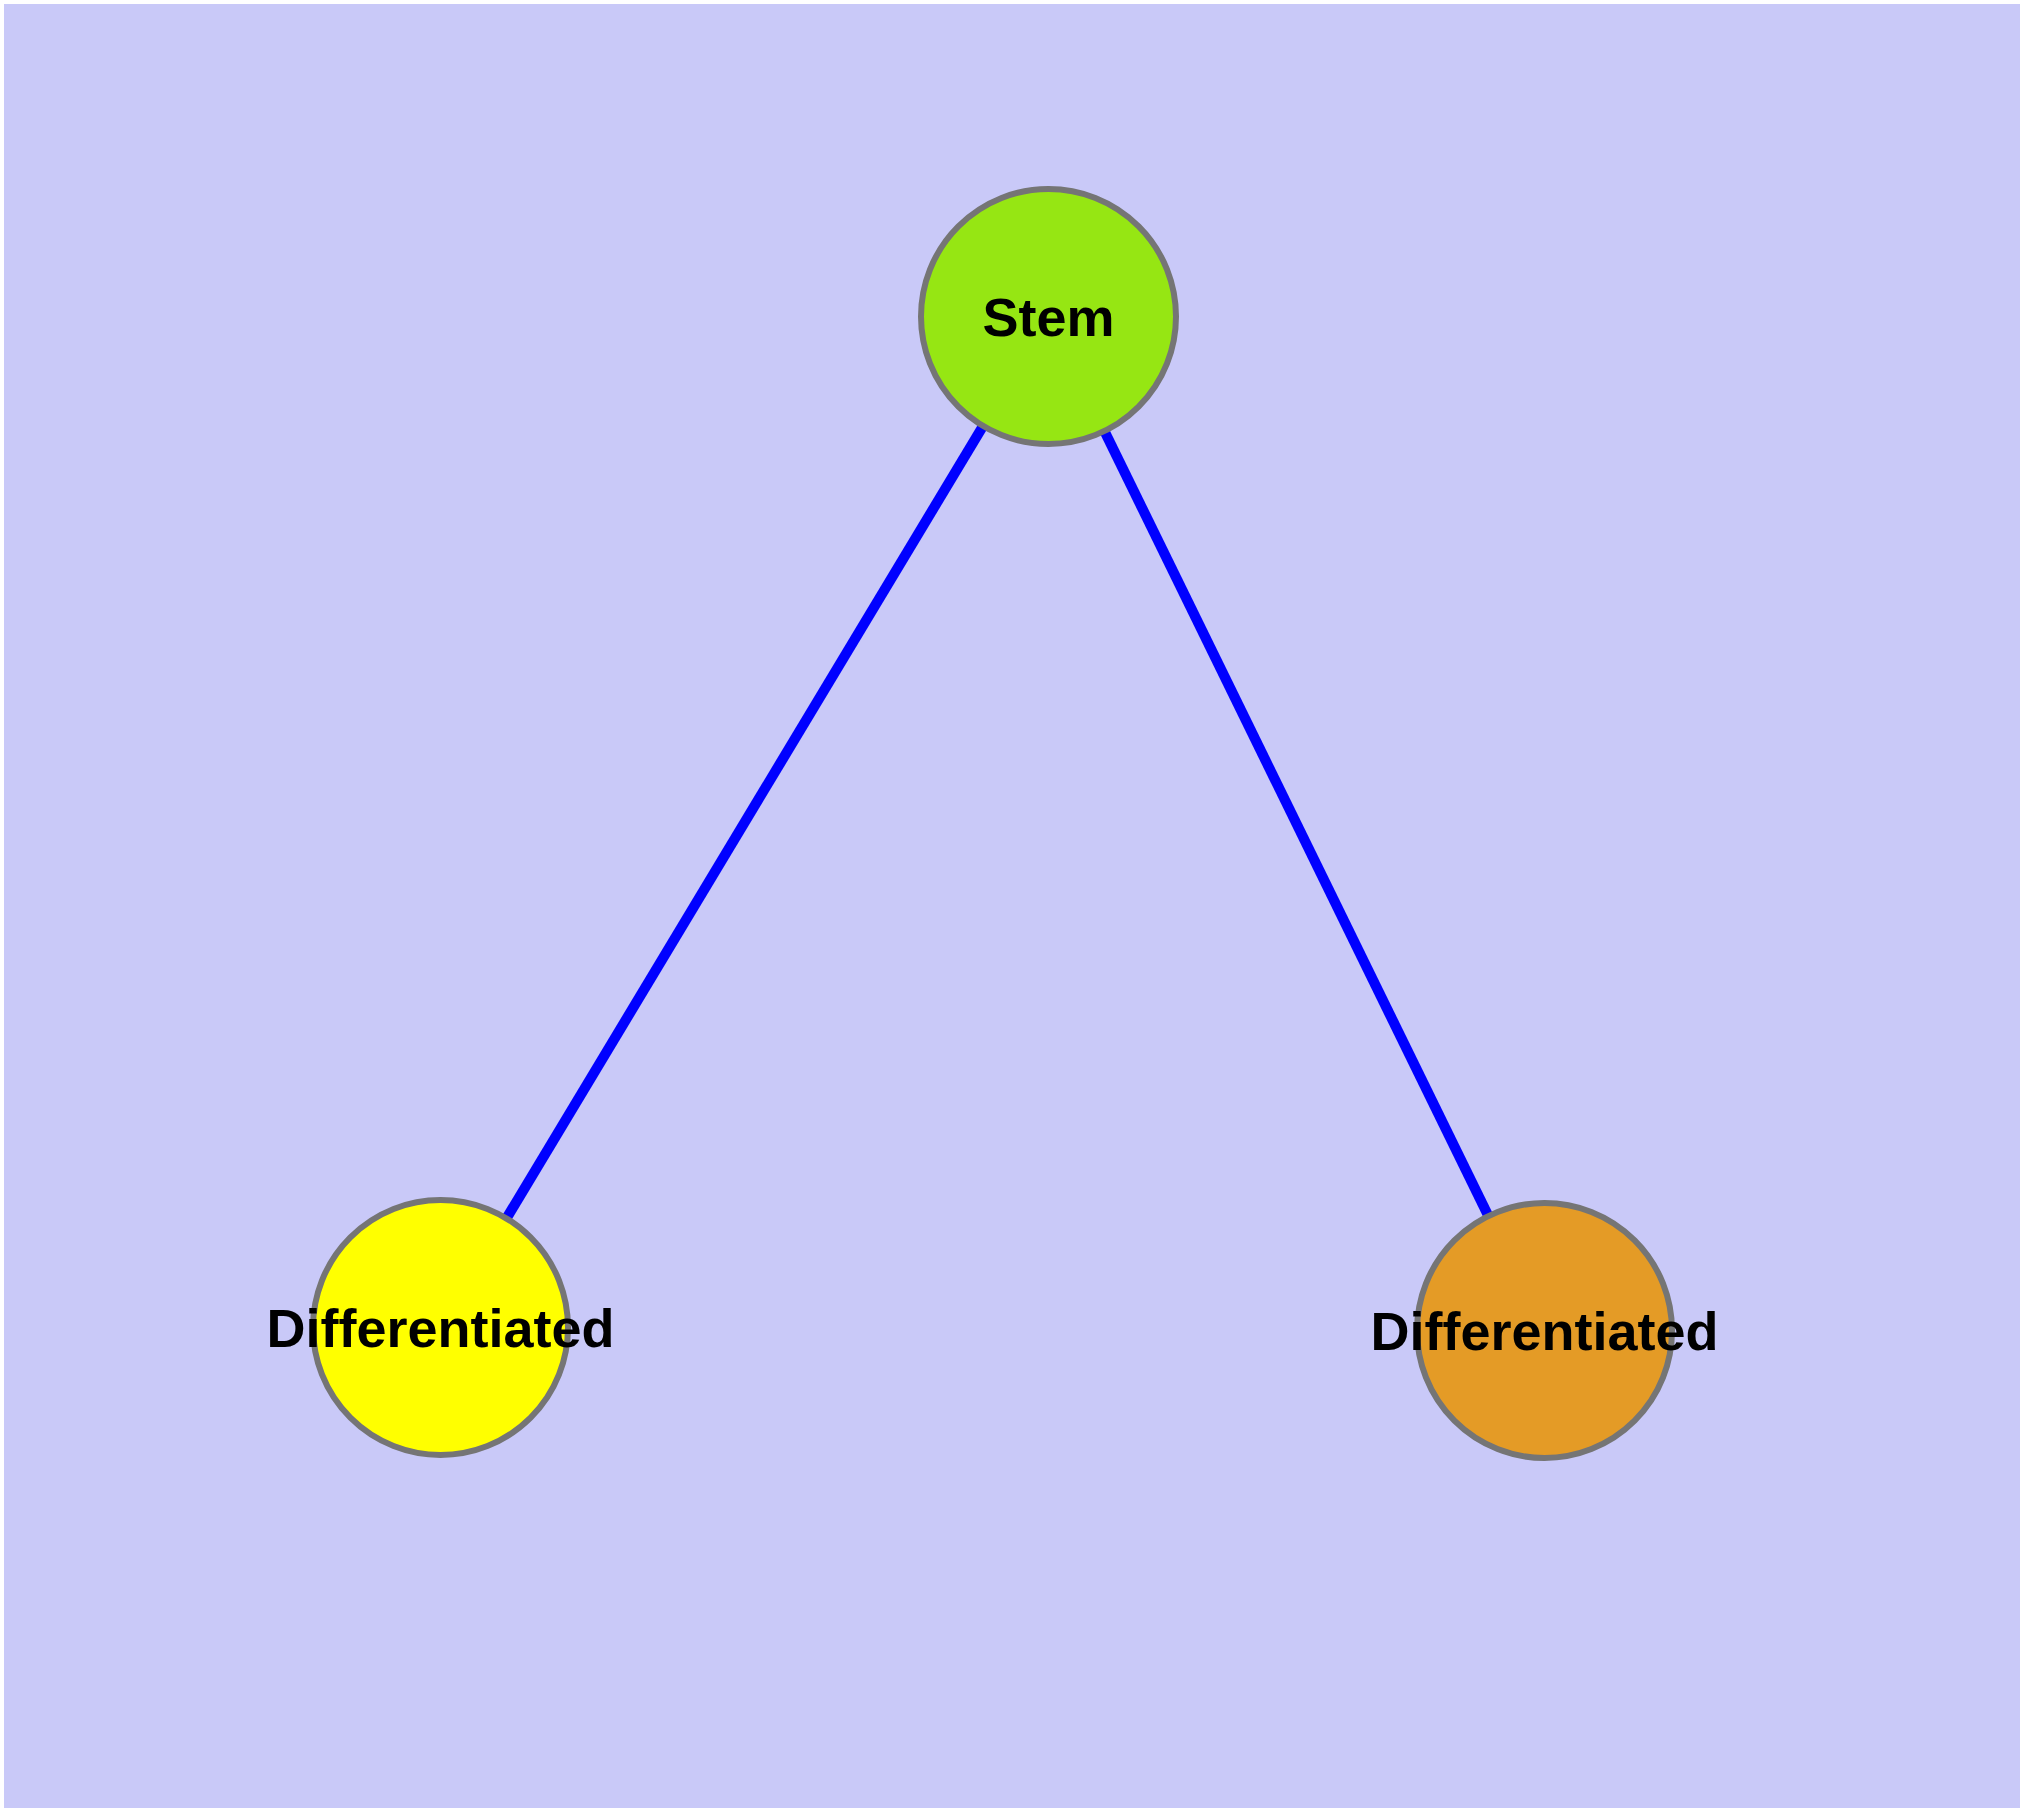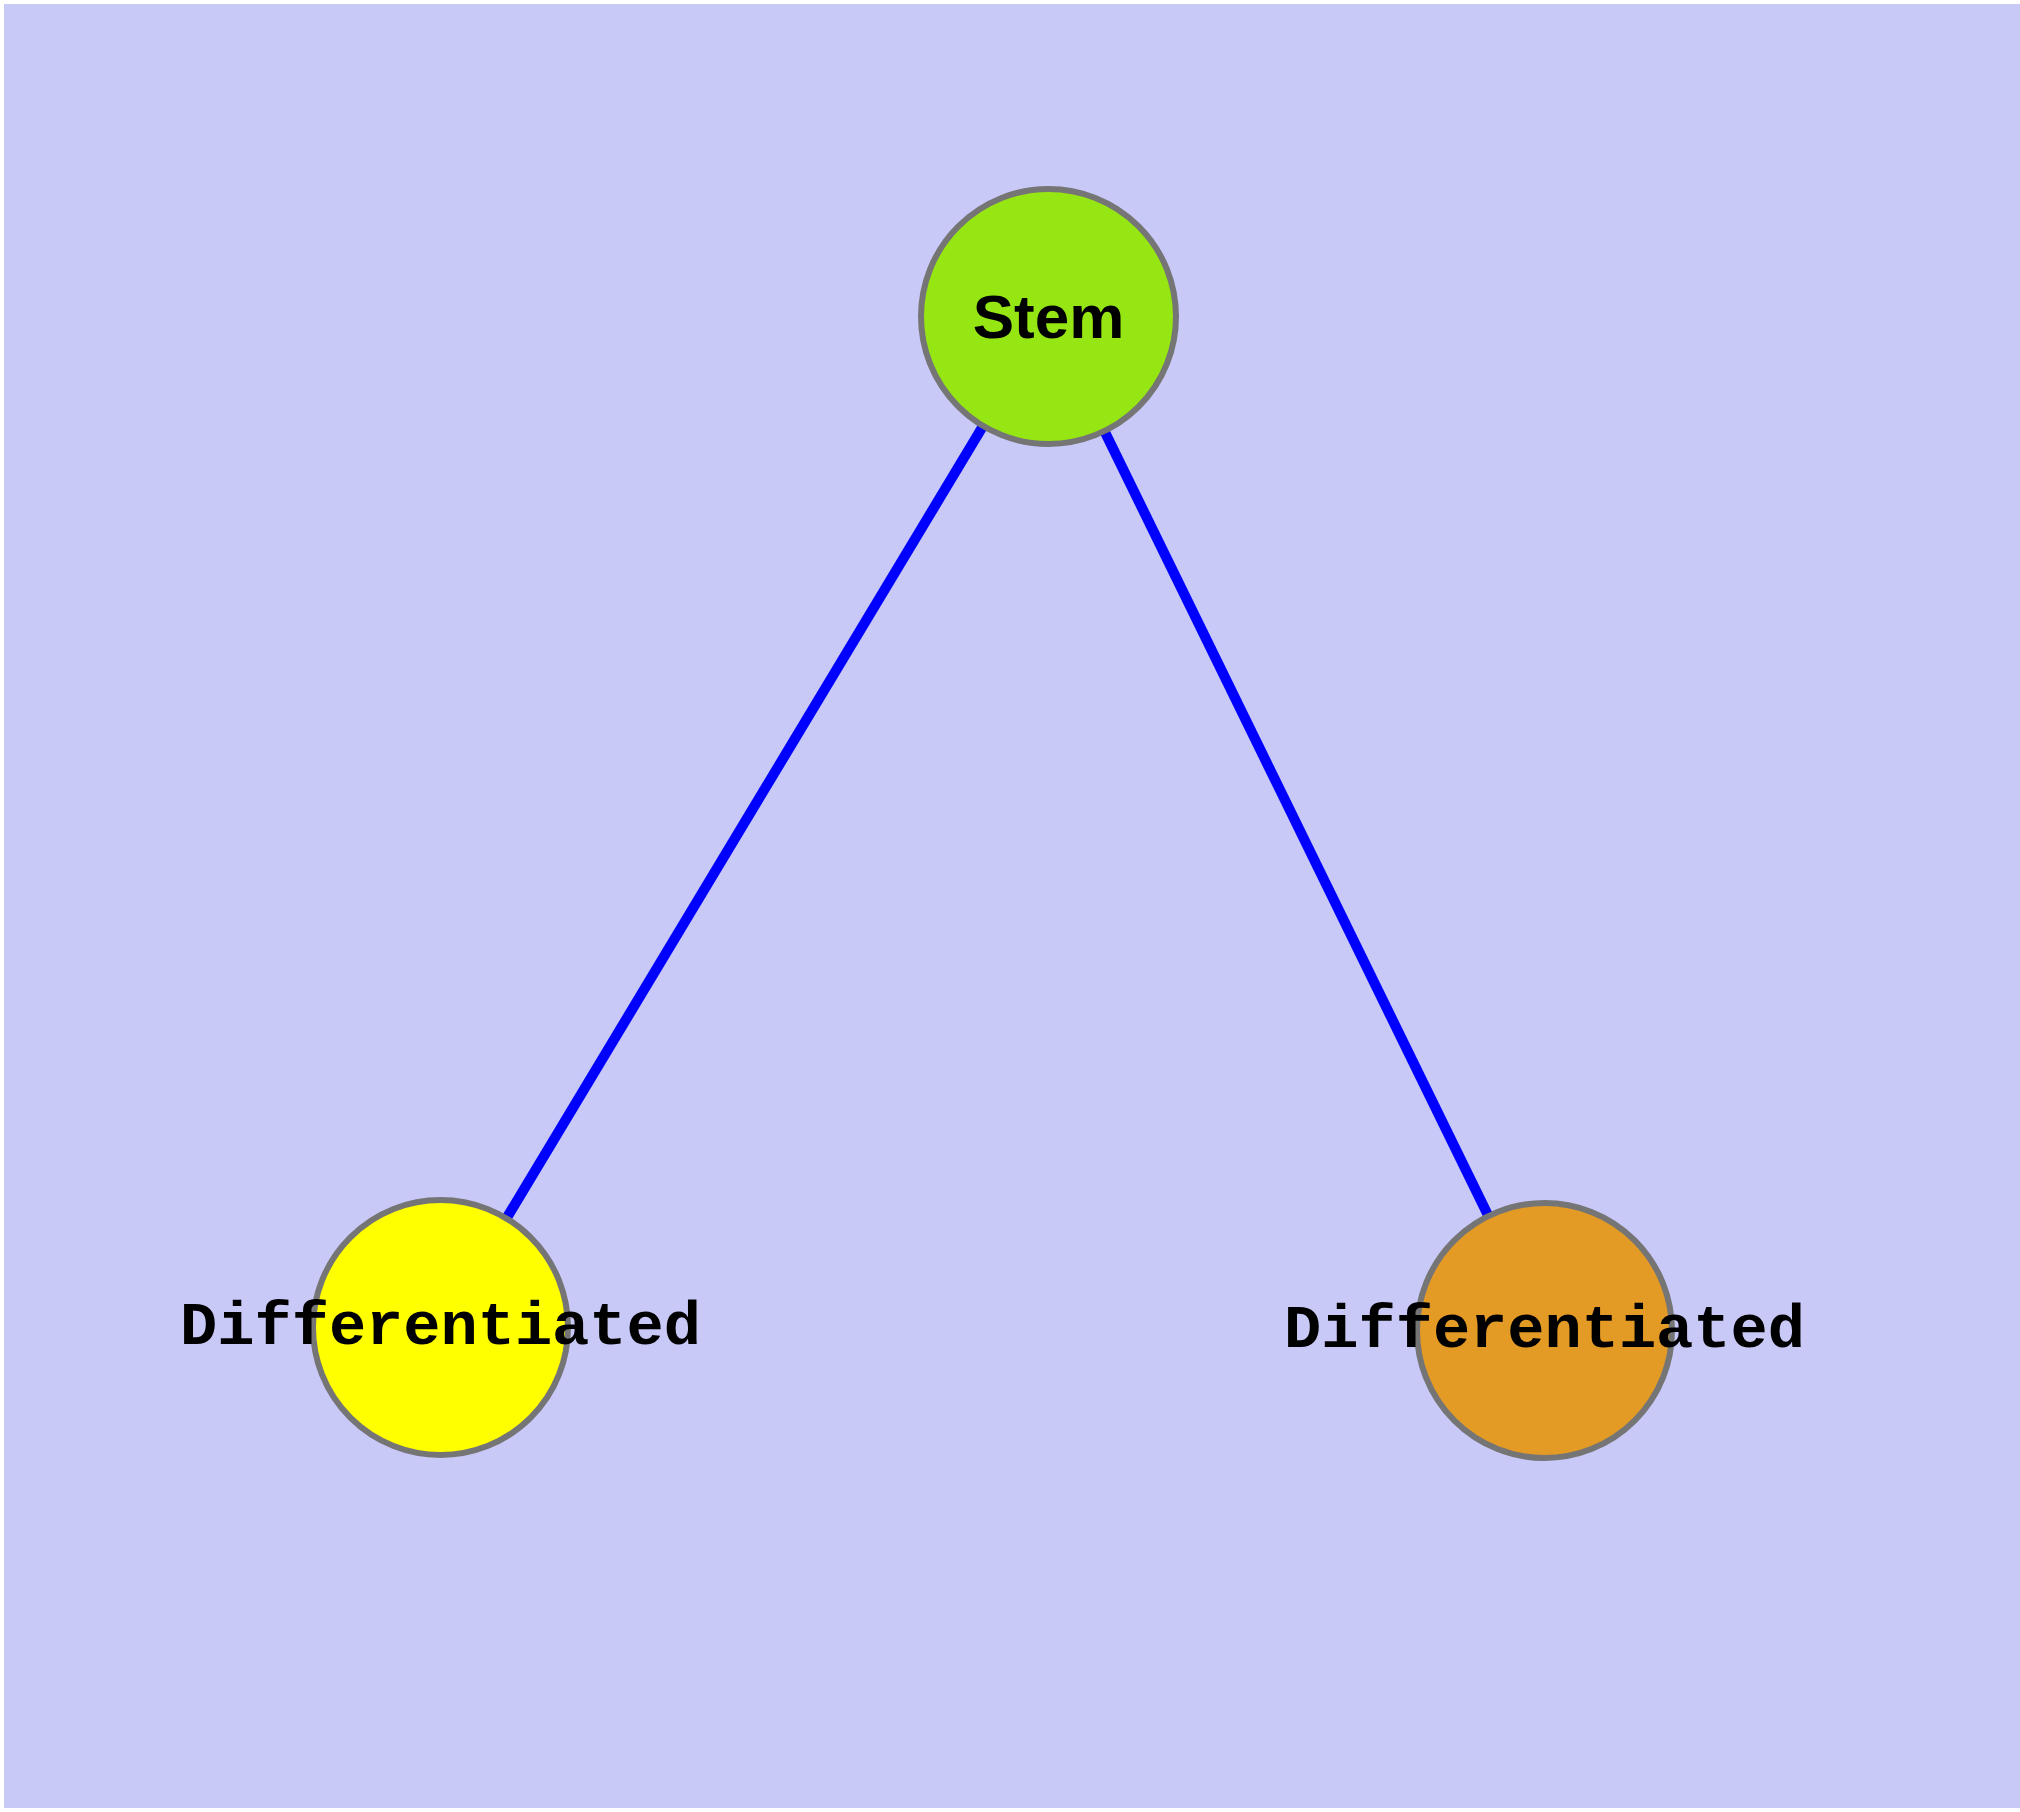--- a/index.html
+++ b/index.html
@@ -39,28 +39,28 @@
     border: 6px solid #757575;
     z-index: 2;
     display: flex;
     align-items: center;
     justify-content: center;
   }
   .node-stem   { left: 918px; top: 186px;  }
   .node-type-a { left: 310px;  top: 1197px; }
   .node-type-b { left: 1414px; top: 1200px; }
   .node-label {
-    font-size: 62px;
+    font-size: 54px;
     font-weight: 700;
     line-height: 96px;
     color: #000000;
     text-align: center;
     white-space: nowrap;
   }
-  .node-label .line { display: block; font-family: Liberation Mono, monospace; }
+  .node-label .line { display: block; }
 </style>
 </head>
 <body>
 
 <div class="stage">
 
   <div class="plot-bg" style="background-color: rgb(201, 201, 248);"></div>
 
   <svg class="edges-layer" viewBox="0 0 2384 2138">
     <line x1="1237" y1="374" x2="520" y2="1566" stroke-width="12" stroke="#0000ff"></line>

